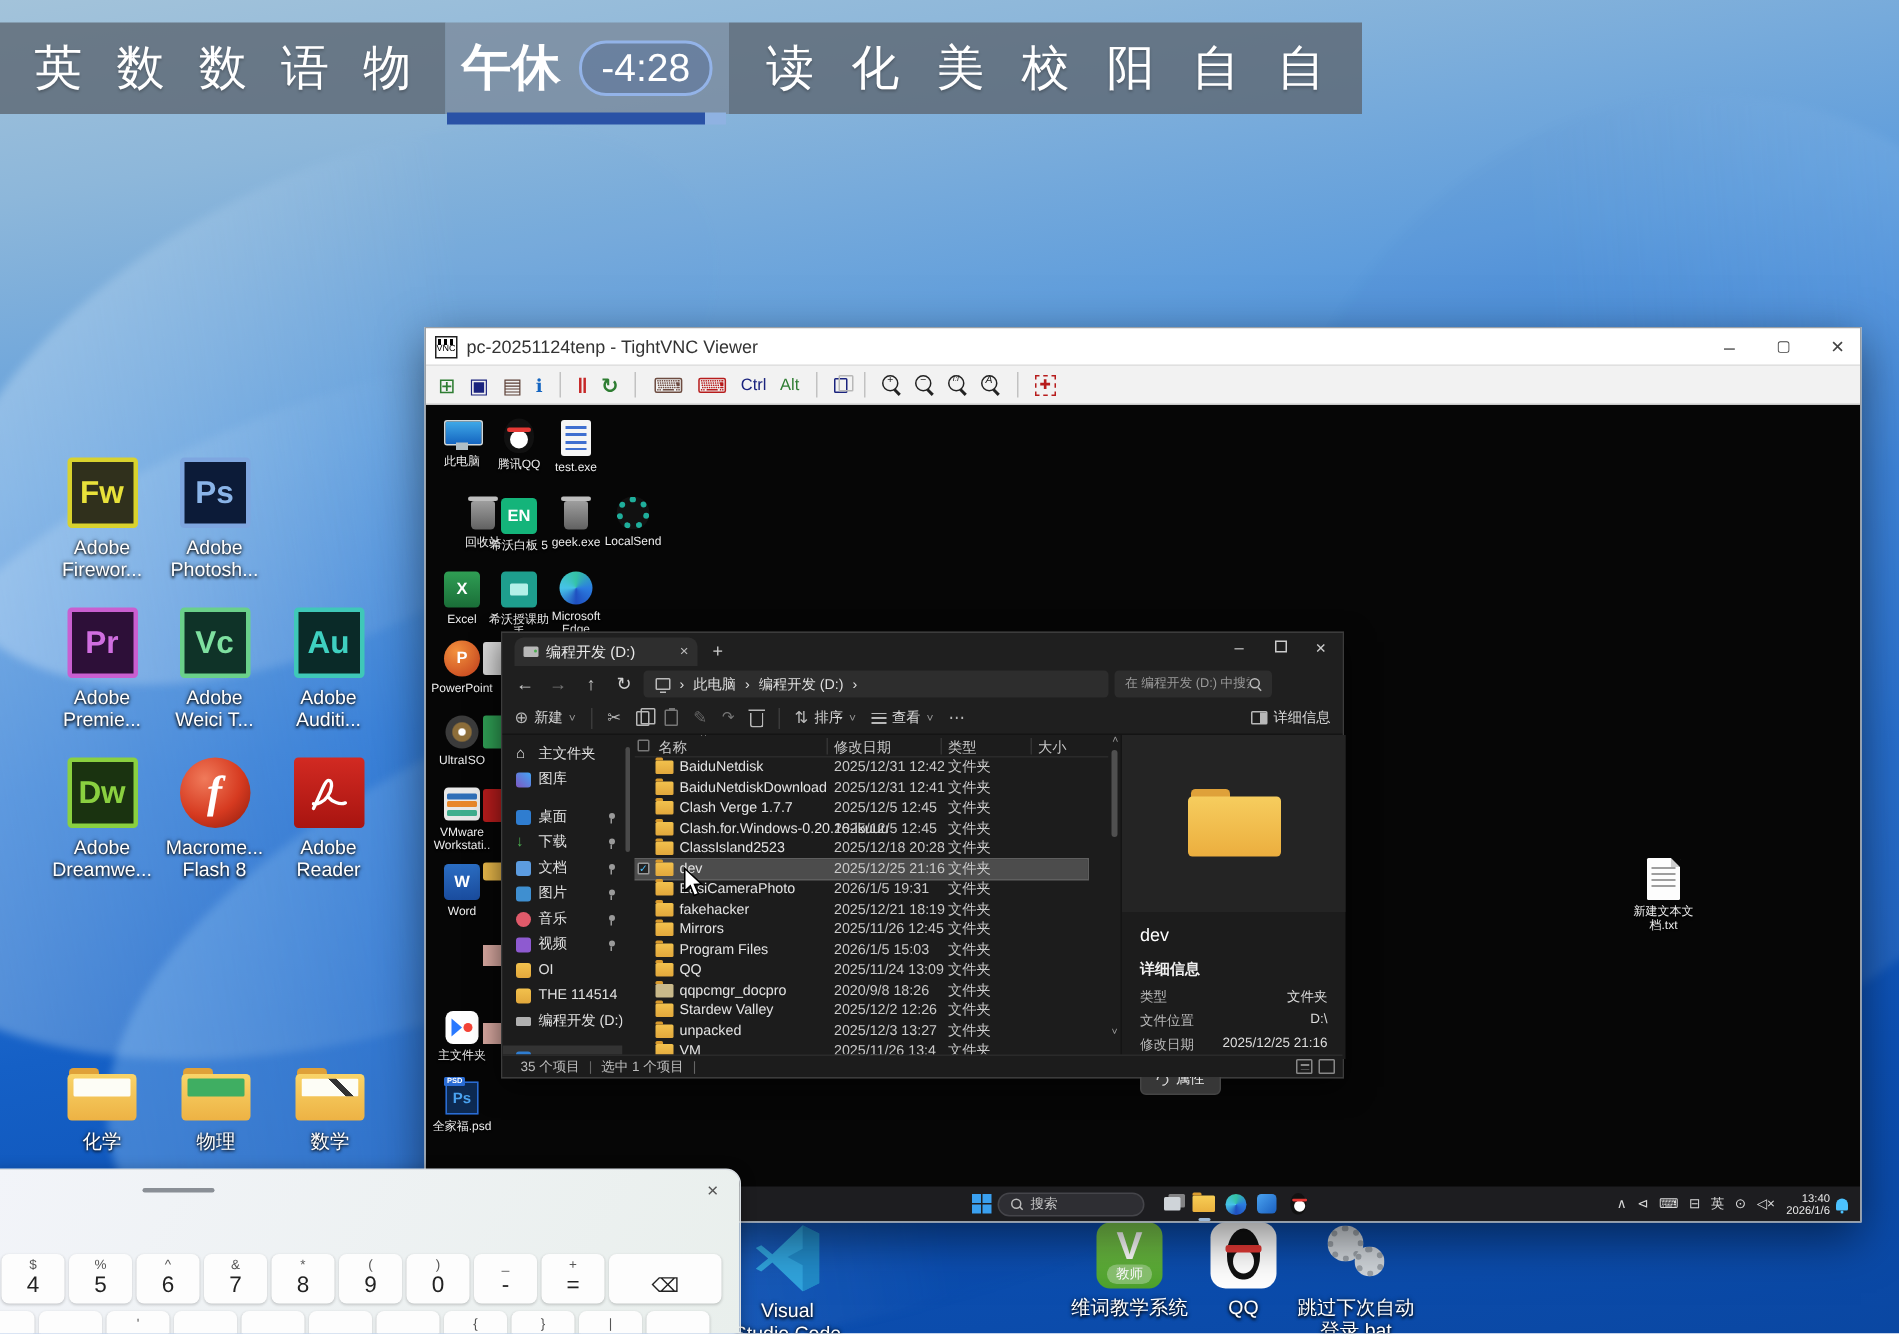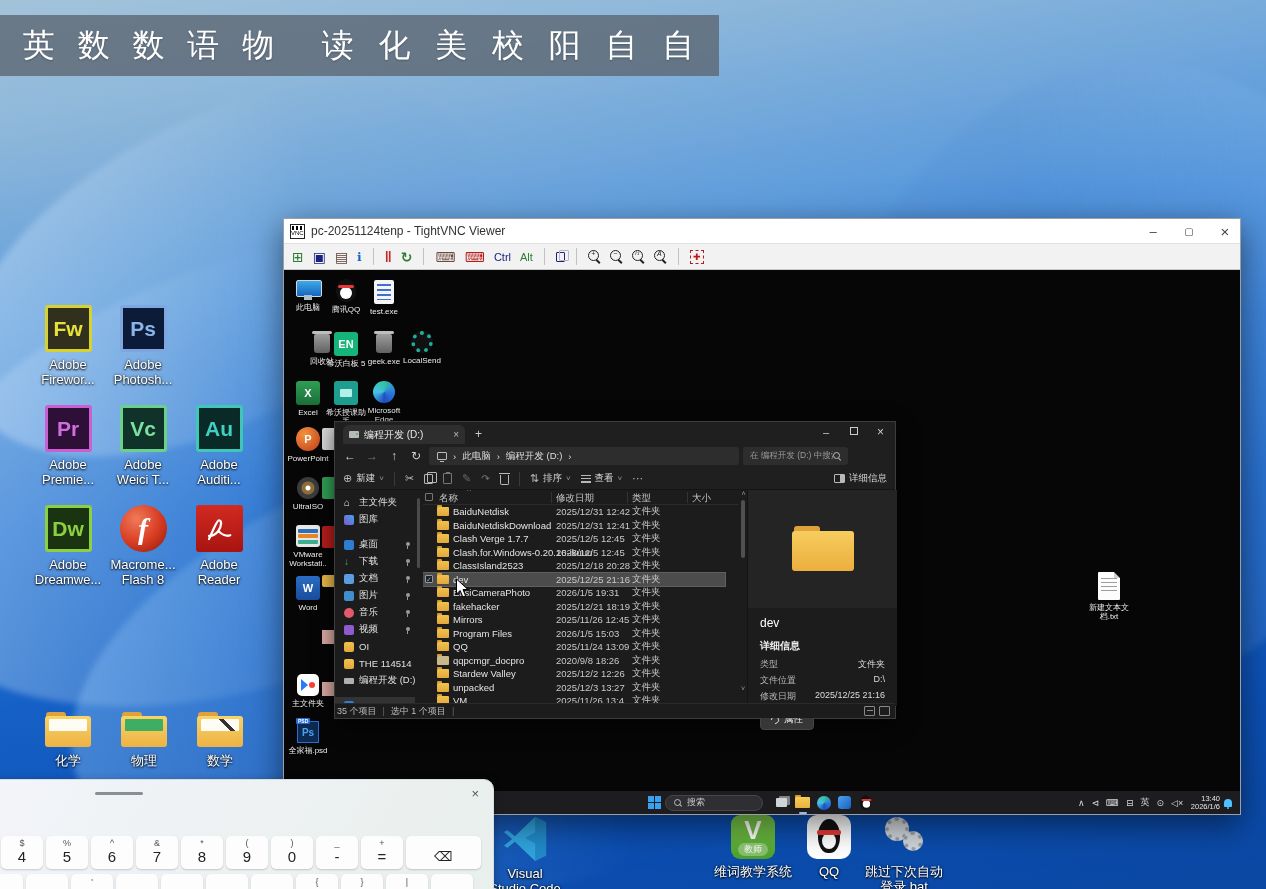--- a/index.html
+++ b/index.html
@@ -151,21 +151,21 @@
   #det-prev{height:118px;background:#242424;display:flex;align-items:center;justify-content:center;}
   .bigfold{position:relative;width:62px;height:46px;}
   .bigfold .fb{position:absolute;top:0;left:2px;width:26px;height:9px;background:#dfa139;border-radius:3px 3px 0 0;}
   .bigfold .ff{position:absolute;top:5px;left:0;width:62px;height:40px;background:linear-gradient(#f6cd5e,#ecae3e);border-radius:3px;}
   #det-name{margin:8px 0 0 12px;font-size:12px;color:#fff;}
   #det-hd{margin:9px 0 0 12px;font-size:10px;font-weight:bold;color:#eee;}
   .det-row{position:relative;margin:5px 12px 0 12px;font-size:9px;color:#b8b8b8;height:11px;}
   .det-val{position:absolute;right:0;top:0;color:#dcdcdc;}
   #det-btn{margin:8px 0 0 12px;display:inline-flex;align-items:center;gap:5px;background:#373737;border:1px solid #454545;border-radius:4px;padding:3px 10px;font-size:9.5px;color:#e8e8e8;}
   .wrench{width:8px;height:8px;border:1.5px solid #cfcfcf;border-radius:50%;border-left-color:transparent;transform:rotate(-45deg);}
-  #exp-status{position:absolute;left:0;bottom:0;width:560px;height:15px;background:#1c1c1c;border-top:1px solid #2a2a2a;display:flex;align-items:center;gap:6px;padding-left:2px;font-size:9px;color:#bdbdbd;}
+  #exp-status{position:absolute;left:0;bottom:0;width:560px;height:15px;background:#1c1c1c;border-top:1px solid #2a2a2a;display:flex;align-items:center;gap:6px;padding-left:12px;font-size:9px;color:#bdbdbd;}
   .view-tog{position:absolute;bottom:2.5px;width:11px;height:10px;border:1px solid #888;border-radius:1px;}
   .view-tog.lines{background:repeating-linear-gradient(#888 0 1px,transparent 1px 3px);background-clip:content-box;padding:1.5px;}
   
   .bicon{position:absolute;width:92px;display:flex;flex-direction:column;align-items:center;}
   
   .vsc{width:46px;height:46px;}
   
   .cls{position:relative;width:46px;height:40px;}
   .cls .c1{position:absolute;left:2px;top:0;width:26px;height:17px;background:#d8dde2;border-radius:3px;}
   .cls .c1::after{content:"";position:absolute;left:3px;top:3px;width:12px;height:8px;background:#35b0e8;border-radius:1px;}
@@ -267,20 +267,26 @@
     <div class="dlabel">数学</div>
   </div>
 
   <div id="sched" class="ab">
     <div class="sch-zone" style="width:297px;">
       <span class="sch-sub">英</span>
       <span class="sch-sub">数</span>
       <span class="sch-sub">数</span>
       <span class="sch-sub">语</span>
       <span class="sch-sub">物</span>
+    </div>
+    <div id="sch-mid">
+      <span id="sch-cur">午休</span>
+      <span id="sch-pill">-4:28</span>
+      <i id="sch-prog"></i>
+      <i id="sch-prog-cap"></i>
     </div>
     <div class="sch-zone" style="width:422px;">
       <span class="sch-sub">读</span>
       <span class="sch-sub">化</span>
       <span class="sch-sub">美</span>
       <span class="sch-sub">校</span>
       <span class="sch-sub">阳</span>
       <span class="sch-sub">自</span>
       <span class="sch-sub">自</span>
     </div>

